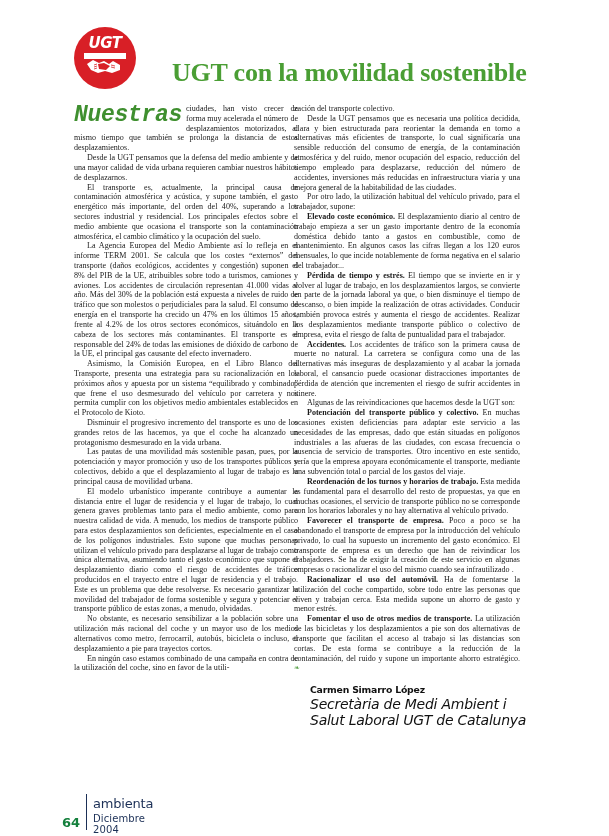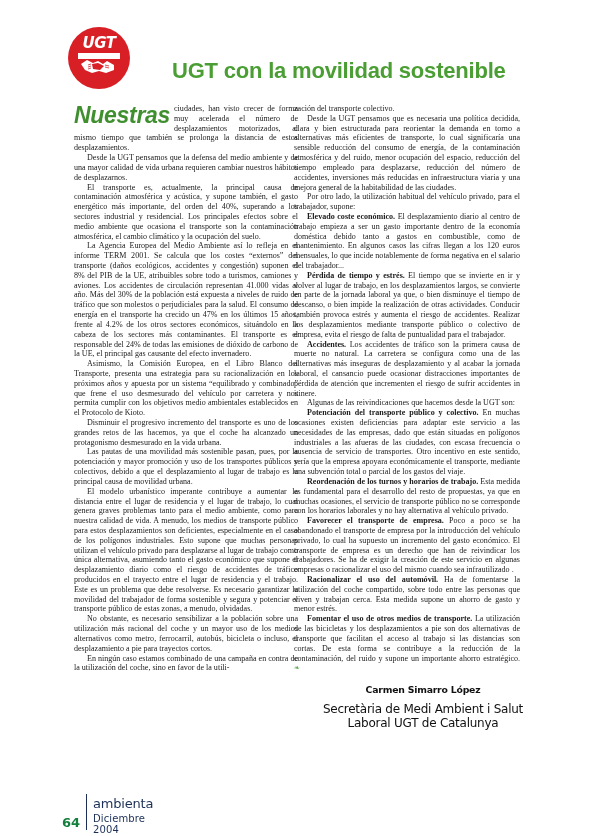--- a/index.html
+++ b/index.html
@@ -19,21 +19,21 @@
   
   .header {
     position: absolute;
     left: 0;
     top: 0;
     width: 609px;
     height: 104px;
   }
   .logo-wrap {
     position: absolute;
-    left: 68px;
+    left: 74px;
     top: 27px;
     width: 62px;
     height: 62px;
   }
   .logo-circle {
     position: absolute;
     left: 0; top: 0;
     width: 62px;
     height: 62px;
     border-radius: 50%;
@@ -66,23 +66,23 @@
     left: 12px;
     top: 29px;
     width: 38px;
     height: 19px;
   }
   .header-title {
     position: absolute;
     left: 172px;
     top: 58px;
     width: 420px;
-    font-family: Liberation Sans, sans-serif;
-    font-weight: bold;
-    font-size: 22px;
+    font-family: Liberation Serif, serif;
+    font-weight: bold;
+    font-size: 26px;
     color: #4a9e34;
     letter-spacing: -0.2px;
     white-space: nowrap;
   }
 
   
   .cols {
     position: absolute;
     left: 0;
     top: 104px;
@@ -109,21 +109,21 @@
   .col p {
     margin: 0;
     text-indent: 13px;
     text-align: justify;
   }
   .col p.noindent {
     text-indent: 0;
   }
   .dropcap {
     float: left;
-    font-family: Liberation Sans, sans-serif;
+    font-family: Liberation Mono, monospace;
     font-weight: bold;
     font-style: italic;
     font-size: 23px;
     line-height: 20px;
     color: #3f8f2f;
     margin: 1px 4px 0 0;
     letter-spacing: -0.3px;
   }
   .lead {
     font-weight: bold;
@@ -133,35 +133,36 @@
     font-size: 7px;
     font-family: "DejaVu Sans", sans-serif;
     letter-spacing: -1px;
   }
 
   
   .signature {
     position: absolute;
     left: 310px;
     width: 226px;
-    text-align: center;
+    text-align: left;
   }
   .sig-name {
     font-family: "DejaVu Sans", sans-serif;
     font-weight: bold;
     font-size: 9.3px;
     color: #111111;
     letter-spacing: -0.2px;
   }
   .sig-role {
     font-family: "DejaVu Sans", sans-serif;
-    font-size: 12px;
+    font-style: italic;
+    font-size: 14px;
     color: #111111;
     letter-spacing: -0.25px;
-    margin-top: 7px;
+    margin-top: 1px;
   }
 
   
   .footer {
     position: absolute;
     left: 62px;
     top: 796px;
     height: 32px;
   }
   .footer-page {

